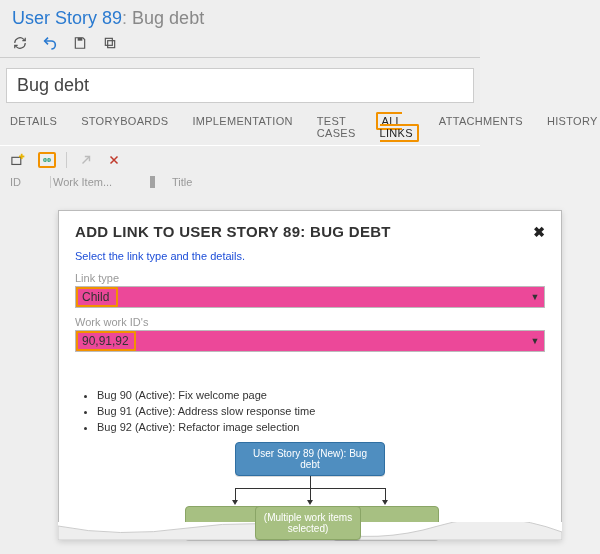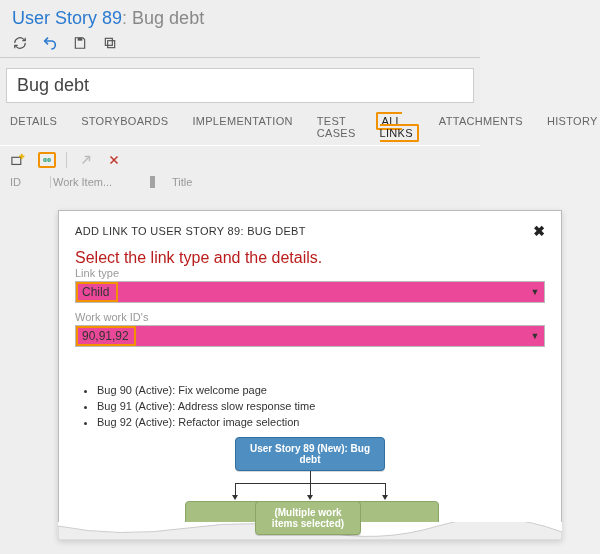--- a/index.html
+++ b/index.html
@@ -35,35 +35,35 @@
   
   .colheaders { display:flex; gap:0; padding:4px 10px; font-size:11px; color:#999; }
   .ch { padding-right:6px; }
   .ch.id { width:40px; }
   .ch.type { width:100px; border-left:1px solid #ccc; padding-left:2px;}
   .ch.title { flex:1; border-left:5px solid #a3a3a3; padding-left:17px;}
 
   
   .dialog { position:absolute; left:58px; top:210px; width:504px; height:330px; background:#fff; border:1px solid #bbb; box-shadow:0 2px 6px rgba(0,0,0,0.15); padding:12px 16px 0 16px; }
   .dlg-title-row { display:flex; justify-content:space-between; align-items:center; margin-bottom:10px; }
-  .dlg-title { font-size:11px; font-weight:400; letter-spacing:0.3px; color:#333; }
+  .dlg-title { font-size:15px; font-weight:700; letter-spacing:0.3px; color:#333; }
   .dlg-close { font-size:14px; font-weight:700; cursor:pointer; color:#222; }
-  .dlg-instr { font-size:16px; color:#b91c1c; }
+  .dlg-instr { font-size:11px; color:#1d4ed8; margin-bottom:10px; }
   .fld-label { font-size:11px; color:#999; margin-bottom:2px; }
   .fld { display:flex; align-items:center; border:1px solid #bbb; height:22px; margin-bottom:8px; position:relative; background:#ec4899; }
   .fld .val { flex:1; padding:0 6px; font-size:12px; color:#333; }
   .fld .caret { width:18px; text-align:center; font-size:9px; color:#333; }
   .fld .hl-inset { position:absolute; left:0; top:0; bottom:0; border:2px solid #f29200; border-radius:1px; pointer-events:none; }
   .hl-inset.w1 { width:42px; }
   .hl-inset.w2 { width:60px; }
   .bullets { font-size:11px; color:#333; padding-left:22px; line-height:1.45; margin-bottom:6px;margin-top:36px; }
 
   
   .graph { position:relative; width:100%; height:110px; }
-  .node { position:absolute; border-radius:4px; font-size:10px; font-weight:700; color:#fff; text-align:center; display:flex; align-items:center; justify-content:center; padding:4px 6px; box-shadow:0 1px 0 rgba(0,0,0,0.15); }
+  .node { position:absolute; border-radius:4px; font-size:10px; font-weight:400; color:#fff; text-align:center; display:flex; align-items:center; justify-content:center; padding:4px 6px; box-shadow:0 1px 0 rgba(0,0,0,0.15); }
   .node.parent { background:#4f8ec0; border:1px solid #2f6fa2; width:150px; height:34px; left:160px; top:0; }
   .node.child { background:#a7c082; border:1px solid #8aa566; width:106px; height:34px; top:64px; }
   .node.child.c1 { left:110px; }
   .node.child.c2 { left:180px; z-index:2; color:#fff; }
   .node.child.c3 { left:258px; }
   .arrow { position:absolute; width:1px; background:#333; }
   .ah { position:absolute; width:0; height:0; border-left:3px solid transparent; border-right:3px solid transparent; border-top:5px solid #333; }
   .torn { position:absolute; left:-1px; right:-1px; bottom:-1px; height:18px; background:#fff; }
   .torn svg { display:block; width:100%; height:100%; }
 </style>

